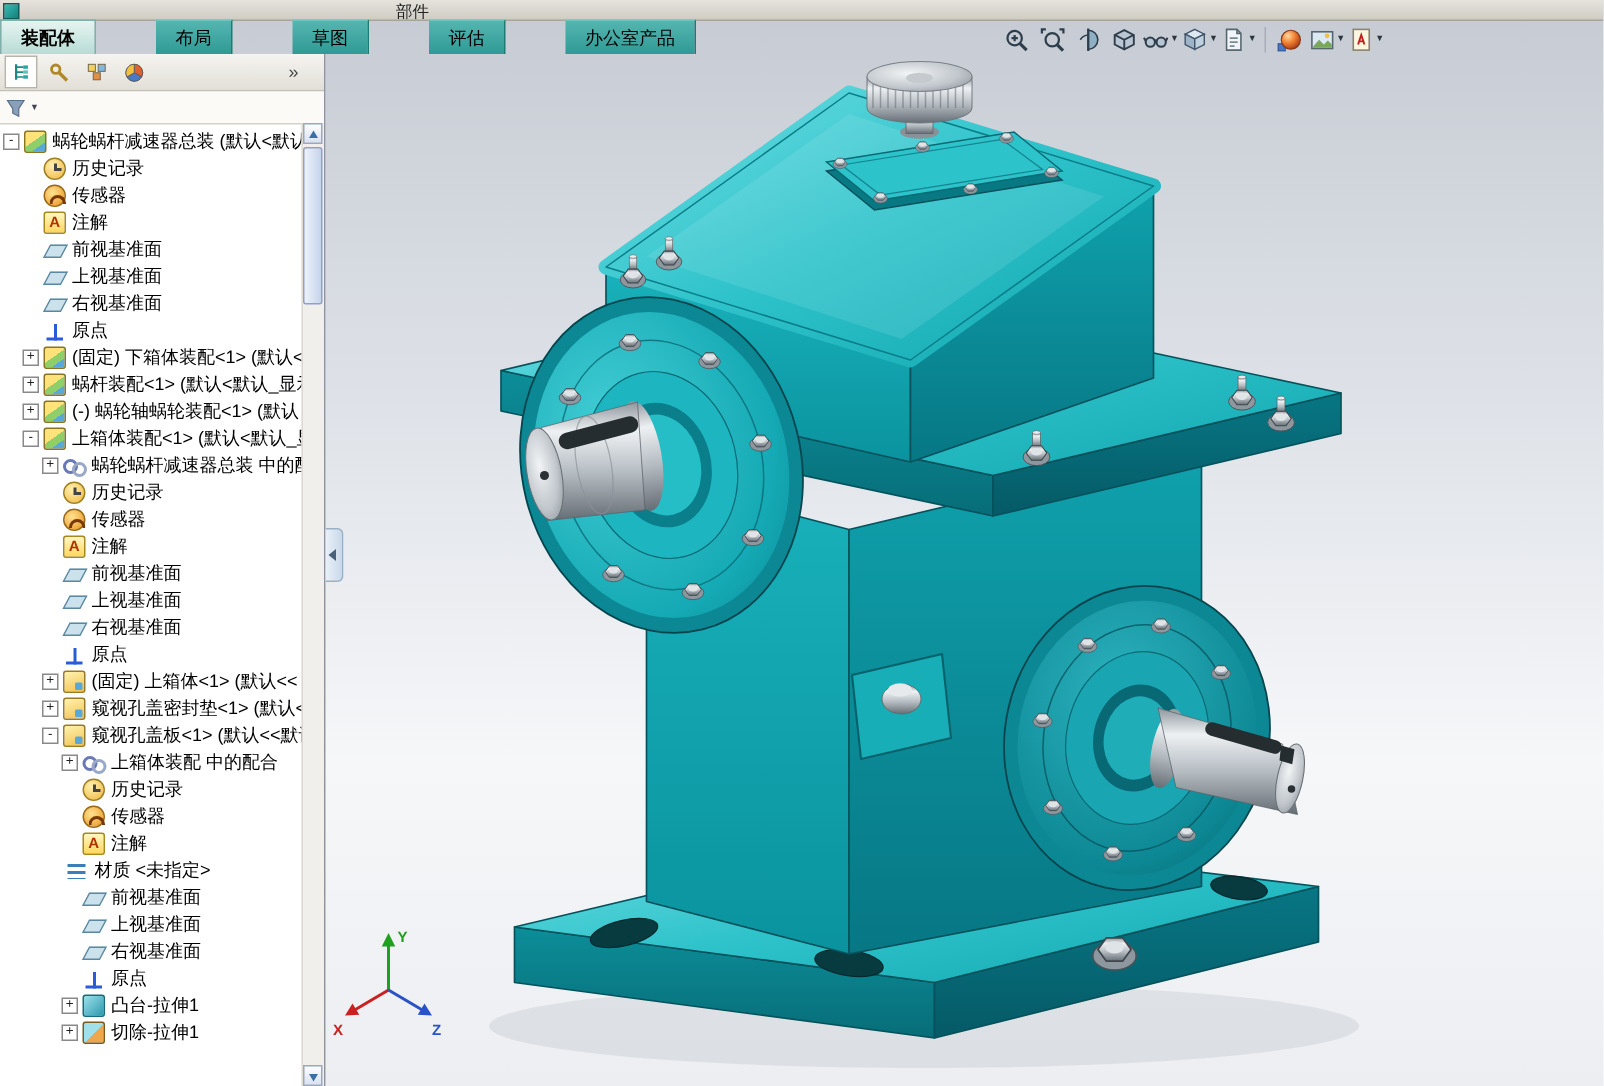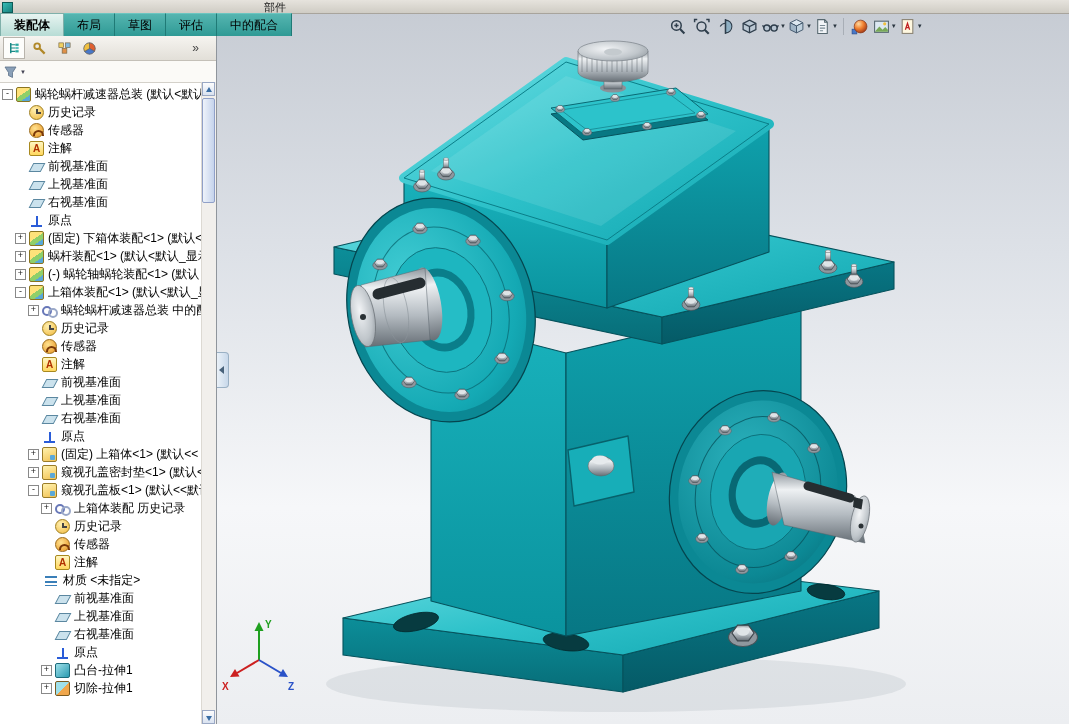--- a/index.html
+++ b/index.html
@@ -8,21 +8,21 @@
     font-family:"Liberation Sans","DejaVu Sans",sans-serif;
     background:linear-gradient(180deg,#c6cbd3 0%,#dde1e7 35%,#f6f7f9 70%,#eceef1 100%);
   }
   
   .top-strip{position:absolute;top:0;left:0;right:0;height:13px;
     background:linear-gradient(180deg,#e6e3dd,#cfccc4);border-bottom:1px solid #a8a49c;overflow:hidden;}
   .mini-logo{position:absolute;left:2px;top:2px;width:9px;height:9px;
     background:linear-gradient(135deg,#38bcb6,#157f7b);border:1px solid #0e5a57;}
   .strip-label{position:absolute;left:264px;top:0;font-size:11px;color:#222;text-align:right;}
   
-  .tab-bar{position:absolute;top:13px;left:0;height:23px;display:flex;}
+  .tab-bar{position:absolute;top:13px;left:0;height:23px;display:flex;gap:40px;}
   .tab{height:23px;box-sizing:border-box;padding:0 13px;font-size:12px;line-height:22px;color:#000;
     background:linear-gradient(180deg,#55b5b0,#2f9a95);border-right:1px solid #1f7a76;border-top:1px solid #6cc5c0;}
   .tab.active{background:linear-gradient(180deg,#e7f4f1,#b7dcd5);border:1px solid #7fb0aa;border-bottom:none;font-weight:bold;}
   
   .viewport{position:absolute;left:216px;top:36px;right:0;bottom:0;}
   .model-svg{position:absolute;left:0;top:0;}
   
   .headsup{position:absolute;top:14px;left:666px;height:24px;display:flex;align-items:center;gap:2px;z-index:5;}
   .hbtn{min-width:22px;height:22px;display:flex;align-items:center;justify-content:center;gap:1px;border-radius:3px;}
   .caret{font-size:6px;color:#2a3640;line-height:6px;}
@@ -171,21 +171,21 @@
 <div class="top-strip">
   <span class="mini-logo"></span>
   <span class="strip-label">部件</span>
 </div>
 
 <div class="tab-bar">
     <div class="tab active">装配体</div>
     <div class="tab">布局</div>
     <div class="tab">草图</div>
     <div class="tab">评估</div>
-    <div class="tab">中的配合</div>
+    <div class="tab">办公室产品</div>
   </div>
 
 <div class="viewport">
   <svg class="model-svg" width="853" height="688" viewBox="0 0 853 688">
     <defs>
       <linearGradient id="gTop" x1="0" y1="0" x2="1" y2="1">
         <stop offset="0" stop-color="#6fdfe4"></stop>
           <stop offset=".5" stop-color="#2ec2ca"></stop>
           <stop offset="1" stop-color="#12a6b0"></stop>
       </linearGradient>
@@ -583,21 +583,21 @@
         <span class="tree-label">窥视孔盖密封垫&lt;1&gt; (默认&lt;</span>
       </div>
       <div class="tree-row" style="padding-left: 28px;">
         <span class="expander" style="margin-right: 3px;">-</span>
         <span class="ti ti-part"></span>
         <span class="tree-label">窥视孔盖板&lt;1&gt; (默认&lt;&lt;默认</span>
       </div>
       <div class="tree-row" style="padding-left: 41px;">
         <span class="expander" style="margin-right: 3px;">+</span>
         <span class="ti ti-mates"></span>
-        <span class="tree-label">上箱体装配 历史记录</span>
+        <span class="tree-label">上箱体装配 中的配合</span>
       </div>
       <div class="tree-row" style="padding-left: 41px;">
         <span class="exp-spacer"></span>
         <span class="ti ti-history"></span>
         <span class="tree-label">历史记录</span>
       </div>
       <div class="tree-row" style="padding-left: 41px;">
         <span class="exp-spacer"></span>
         <span class="ti ti-sensors"></span>
         <span class="tree-label">传感器</span>

